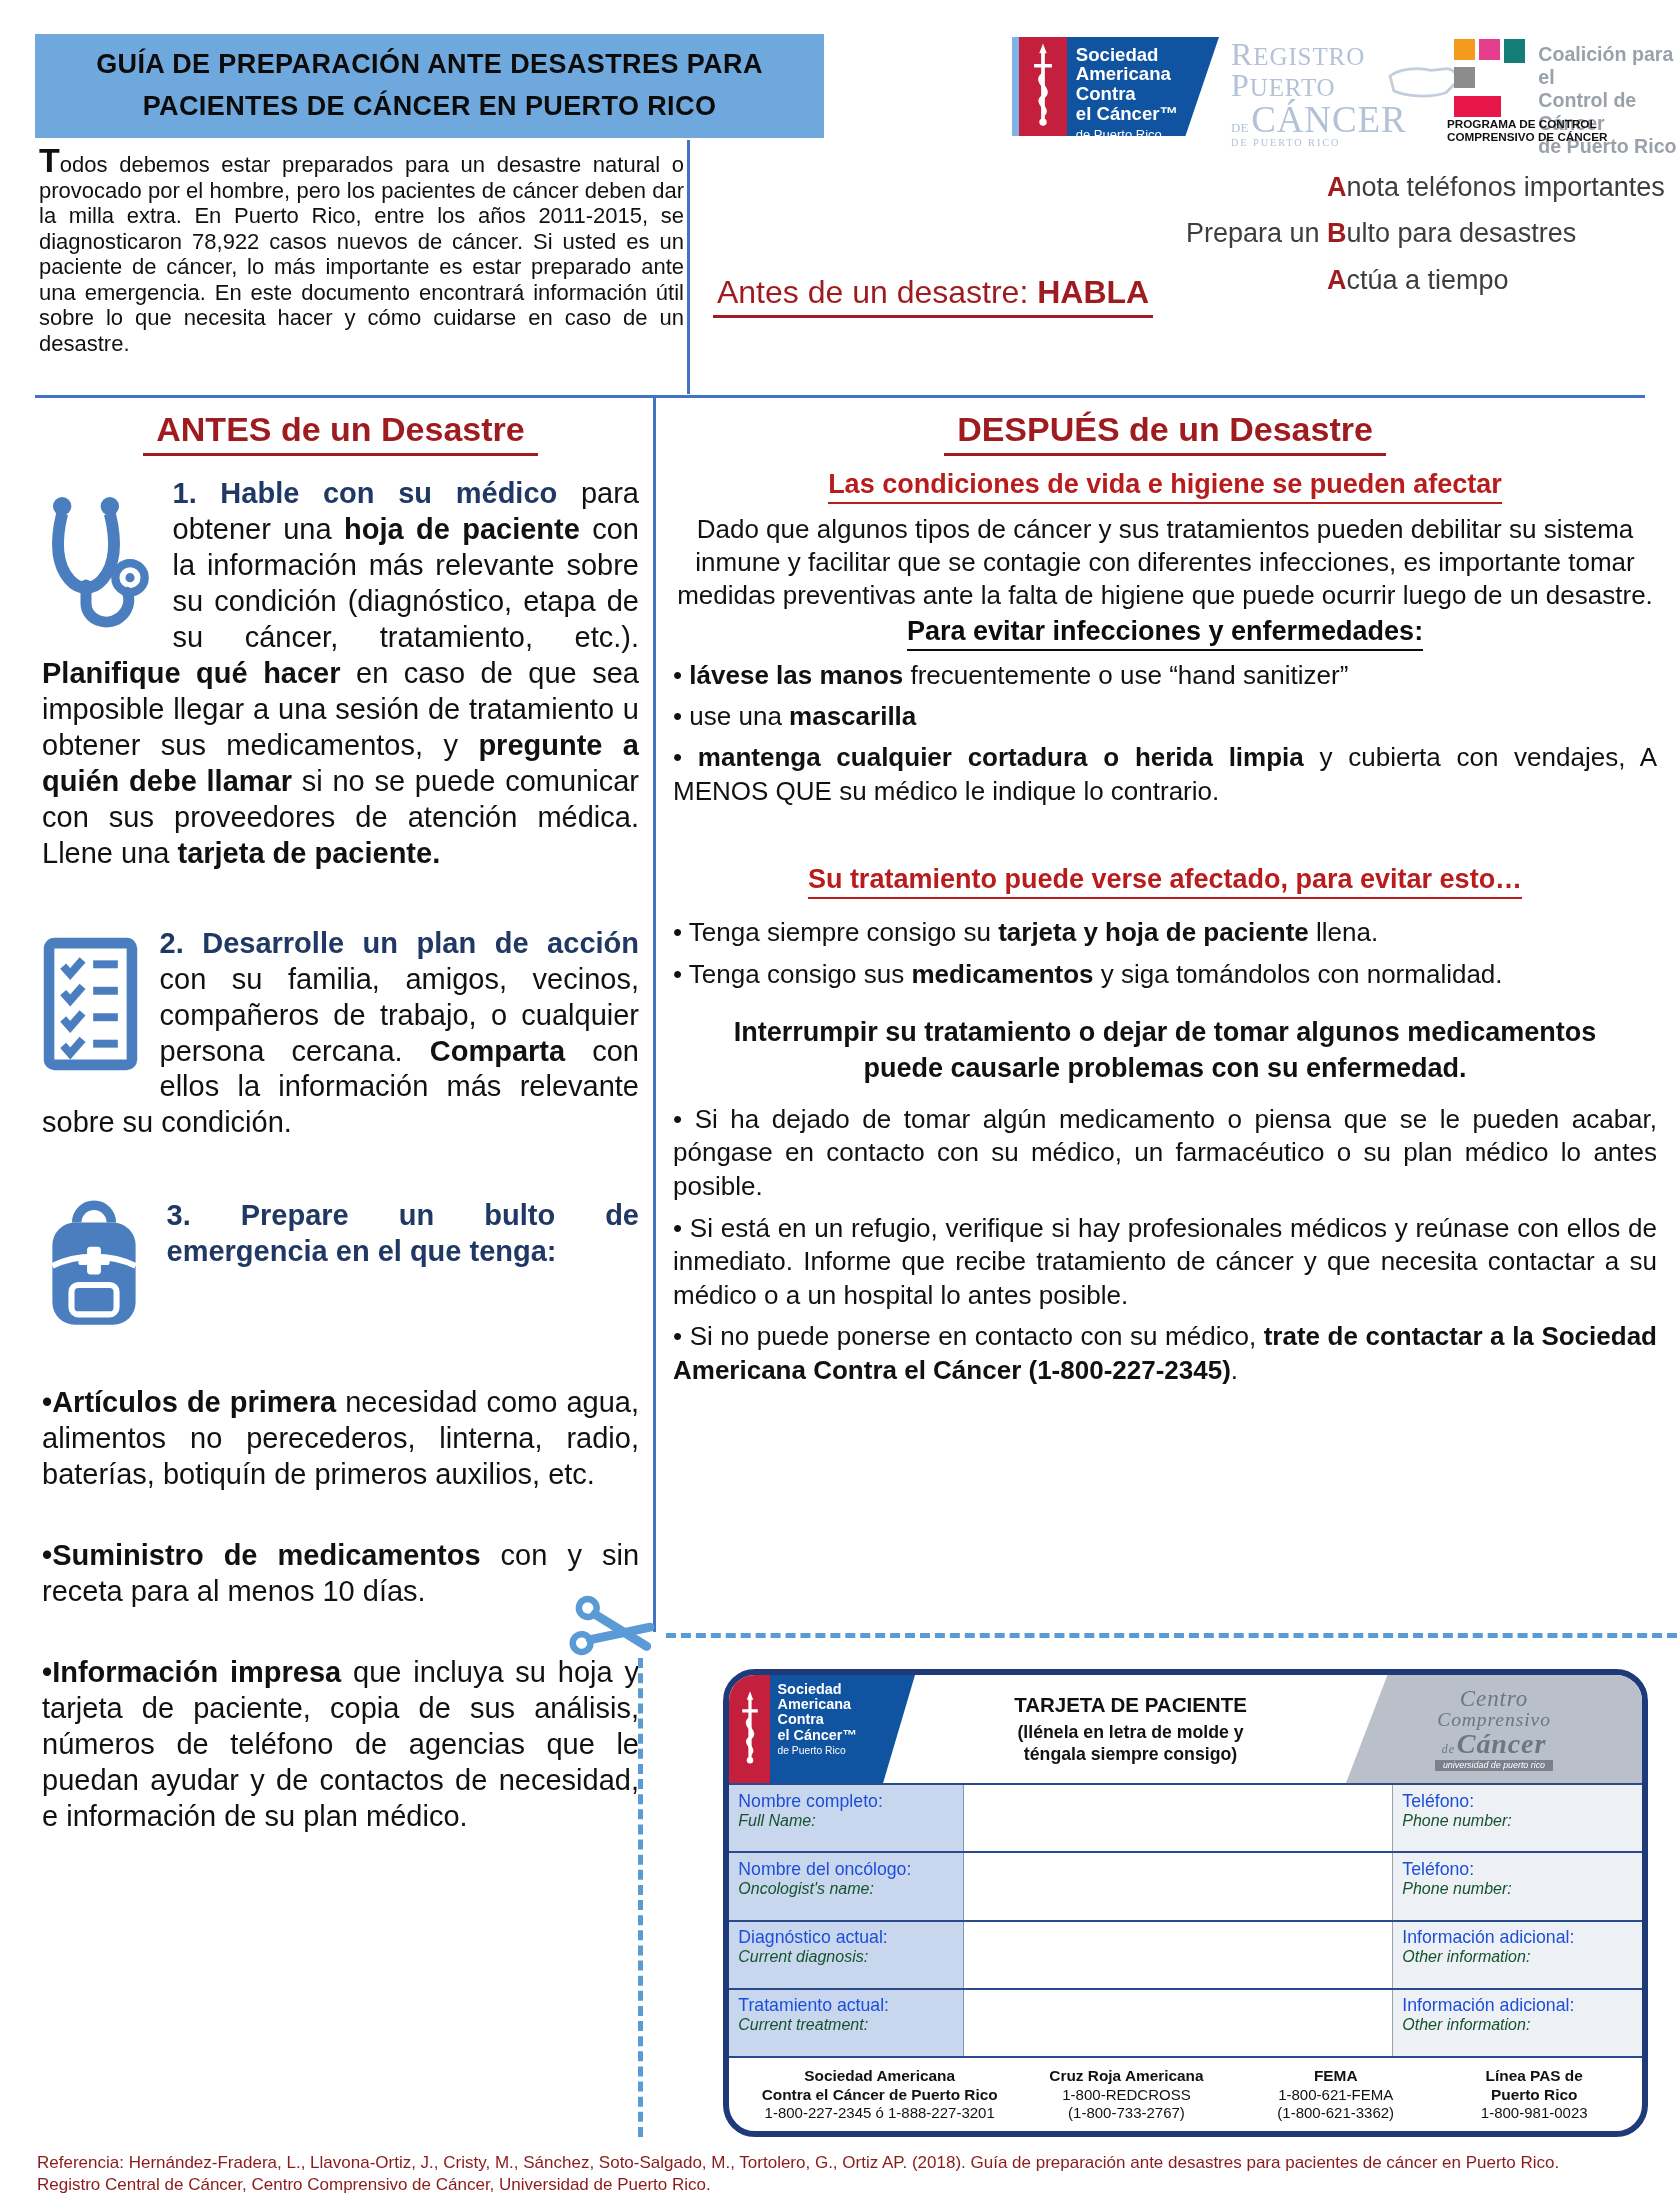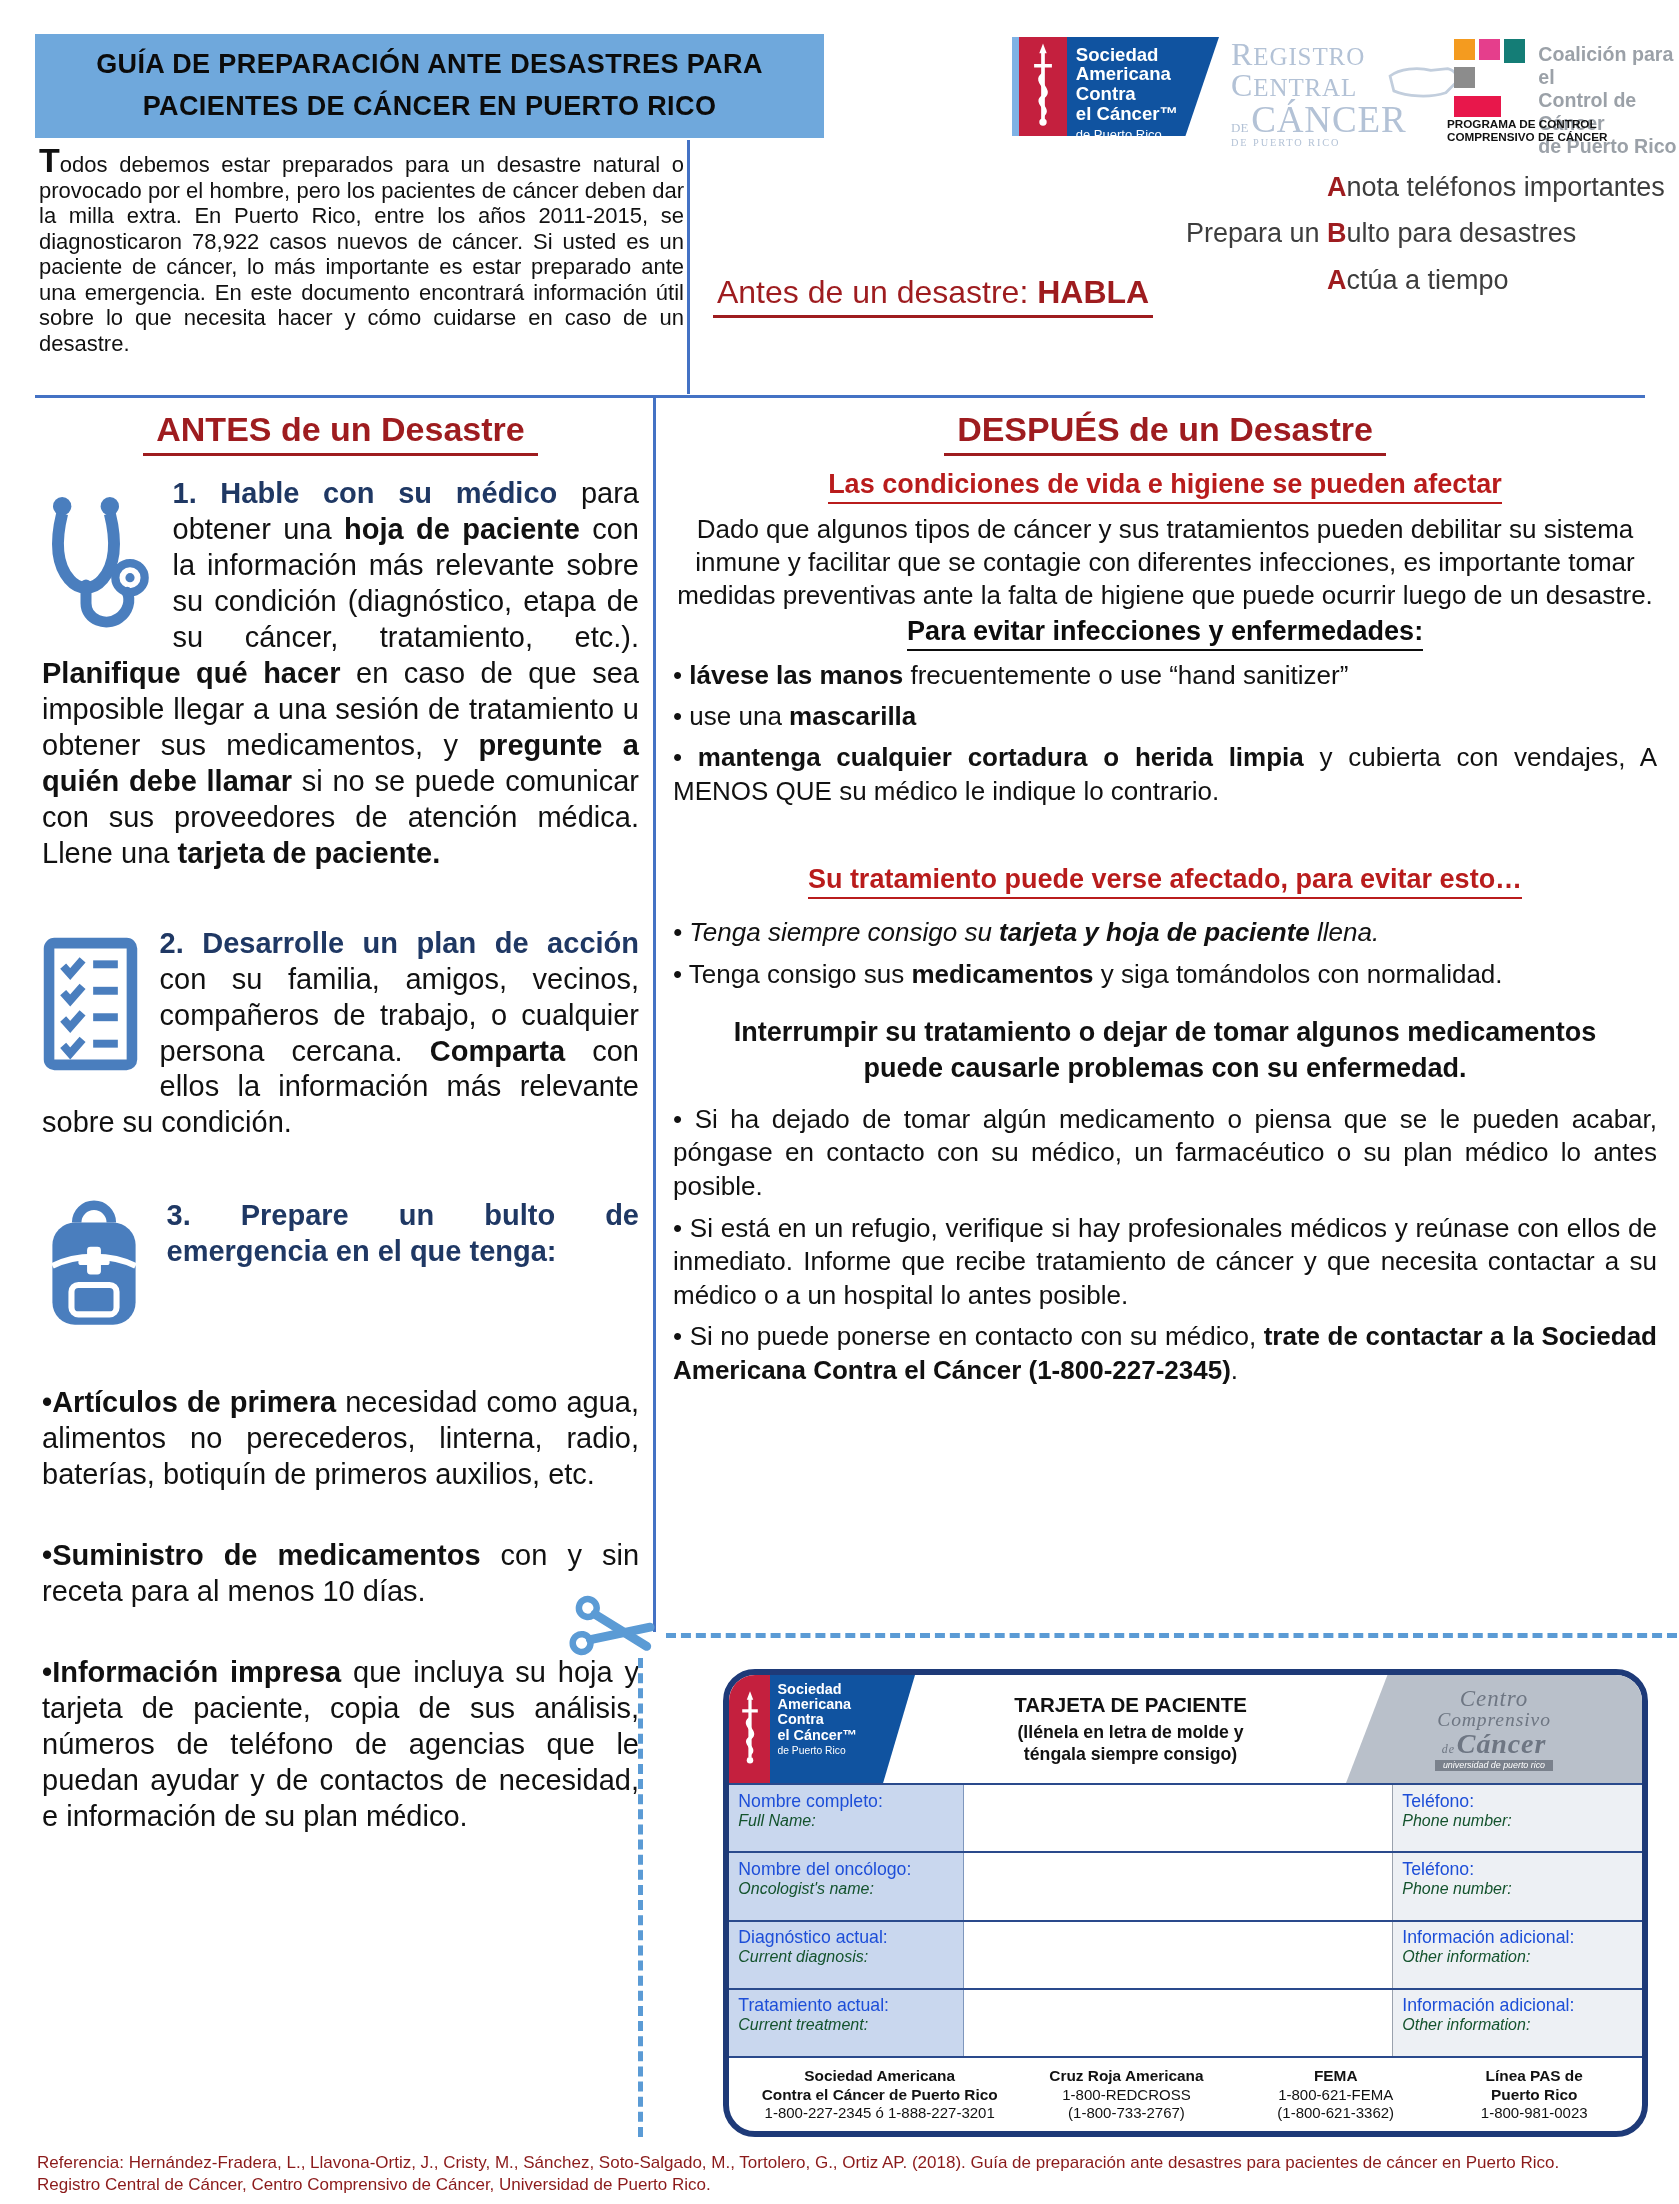--- a/index.html
+++ b/index.html
@@ -159,21 +159,21 @@
       <div class="acs-l" data-name="acs-logo-word">Sociedad</div>
       <div class="acs-l" data-name="acs-logo-word">Americana</div>
       <div class="acs-l" data-name="acs-logo-word">Contra</div>
       <div class="acs-l" data-name="acs-logo-word">el Cáncer™</div>
       <div class="acs-sub" data-name="acs-logo-subtitle">de Puerto Rico</div>
     </div>
   </div>
 
   <div class="logo-registro" data-name="registro-central-logo">
     <div class="reg-l1" data-name="registro-word">REGISTRO</div>
-    <div class="reg-l2" data-name="registro-word">CENTRAL</div>
+    <div class="reg-l2" data-name="registro-word">PUERTO</div>
     <div><span class="reg-de" data-name="registro-word">DE</span><span class="reg-cancer" data-name="registro-word">CÁNCER</span></div>
     <div class="reg-sub" data-name="registro-subtitle">DE PUERTO RICO</div>
     <svg class="pr-island" width="75" height="39" viewBox="0 0 80 42" data-name="puerto-rico-island-icon">
       <path d="M4 14 C14 6 34 4 48 8 L66 6 C74 8 78 14 74 22 L64 32 C46 38 22 36 8 30 Z" fill="none" stroke="#c2cedd" stroke-width="3"></path>
     </svg>
   </div>
 
   <div class="logo-coal" data-name="coalicion-logo">
     <div class="coal-squares" data-name="coalicion-mark-icon">
       <div class="sq o"></div>
@@ -280,21 +280,21 @@
     <div class="subwrap"><span class="sub navy" data-name="despues-subheading-higiene">Las condiciones de vida e higiene se pueden afectar</span></div>
     <p class="d-para" data-name="despues-paragraph">Dado que algunos tipos de cáncer y sus tratamientos pueden debilitar su sistema inmune y facilitar que se contagie con diferentes infecciones, es importante tomar medidas preventivas ante la falta de higiene que puede ocurrir luego de un desastre.</p>
 
     <div class="subwrap" style="margin-top:1.9px;"><span class="sub black" data-name="despues-subheading-infecciones">Para evitar infecciones y enfermedades:</span></div>
     <p class="d-bullet" data-name="hygiene-bullet"><span>•  </span><span class="seg-b">lávese las manos</span><span> frecuentemente o use “hand sanitizer”</span></p>
     <p class="d-bullet" data-name="hygiene-bullet"><span>•  use una </span><span class="seg-b">mascarilla</span></p>
     <p class="d-bullet justify" data-name="hygiene-bullet"><span>• </span><span class="seg-b">mantenga cualquier cortadura o herida limpia</span><span> y cubierta con vendajes, A MENOS QUE su médico le indique lo contrario.</span></p>
 
     <div class="gap-lg"></div>
     <div class="subwrap"><span class="sub navy" data-name="despues-subheading-tratamiento">Su tratamiento puede verse afectado, para evitar esto…</span></div>
-    <p class="d-bullet" style="margin-top:17px;font-style:italic;" data-name="treatment-bullet"><span>•  Tenga siempre consigo su </span><span class="seg-b">tarjeta y hoja de paciente</span><span> llena.</span></p>
+    <p class="d-bullet" style="margin-top:17px;" data-name="treatment-bullet"><span>•  Tenga siempre consigo su </span><span class="seg-b">tarjeta y hoja de paciente</span><span> llena.</span></p>
     <p class="d-bullet justify" data-name="treatment-bullet"><span>•  Tenga consigo sus </span><span class="seg-b">medicamentos</span><span> y siga tomándolos con normalidad.</span></p>
 
     <p class="d-warning" data-name="warning-text">Interrumpir su tratamiento o dejar de tomar algunos medicamentos puede causarle problemas con su enfermedad.</p>
 
     <p class="d-bullet justify" data-name="after-bullet"><span>• Si ha dejado de tomar algún medicamento o piensa que se le pueden acabar, póngase en contacto con su médico, un farmacéutico o su plan médico lo antes posible.</span></p>
     <p class="d-bullet justify" data-name="after-bullet"><span>• Si está en un refugio, verifique si hay profesionales médicos y reúnase con ellos de inmediato. Informe que recibe tratamiento de cáncer y que necesita contactar a su médico o a un hospital lo antes posible.</span></p>
     <p class="d-bullet justify" data-name="after-bullet"><span>• Si no puede ponerse en contacto con su médico, </span><span class="seg-b">trate de contactar a la Sociedad Americana Contra el Cáncer (1-800-227-2345)</span><span>.</span></p>
   </div>
 
   <div class="scissors" data-name="scissors-icon">

